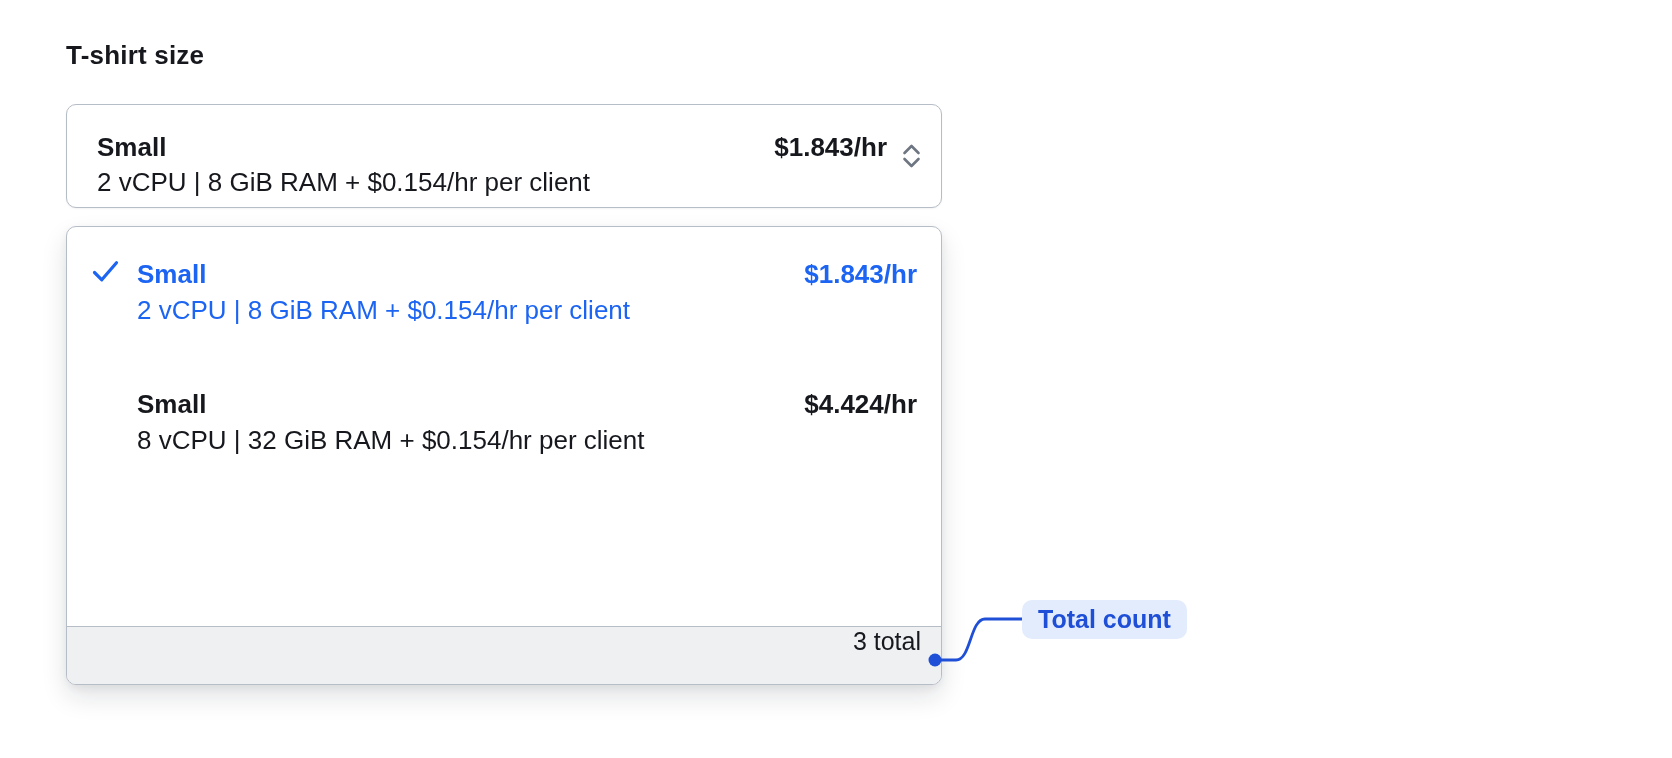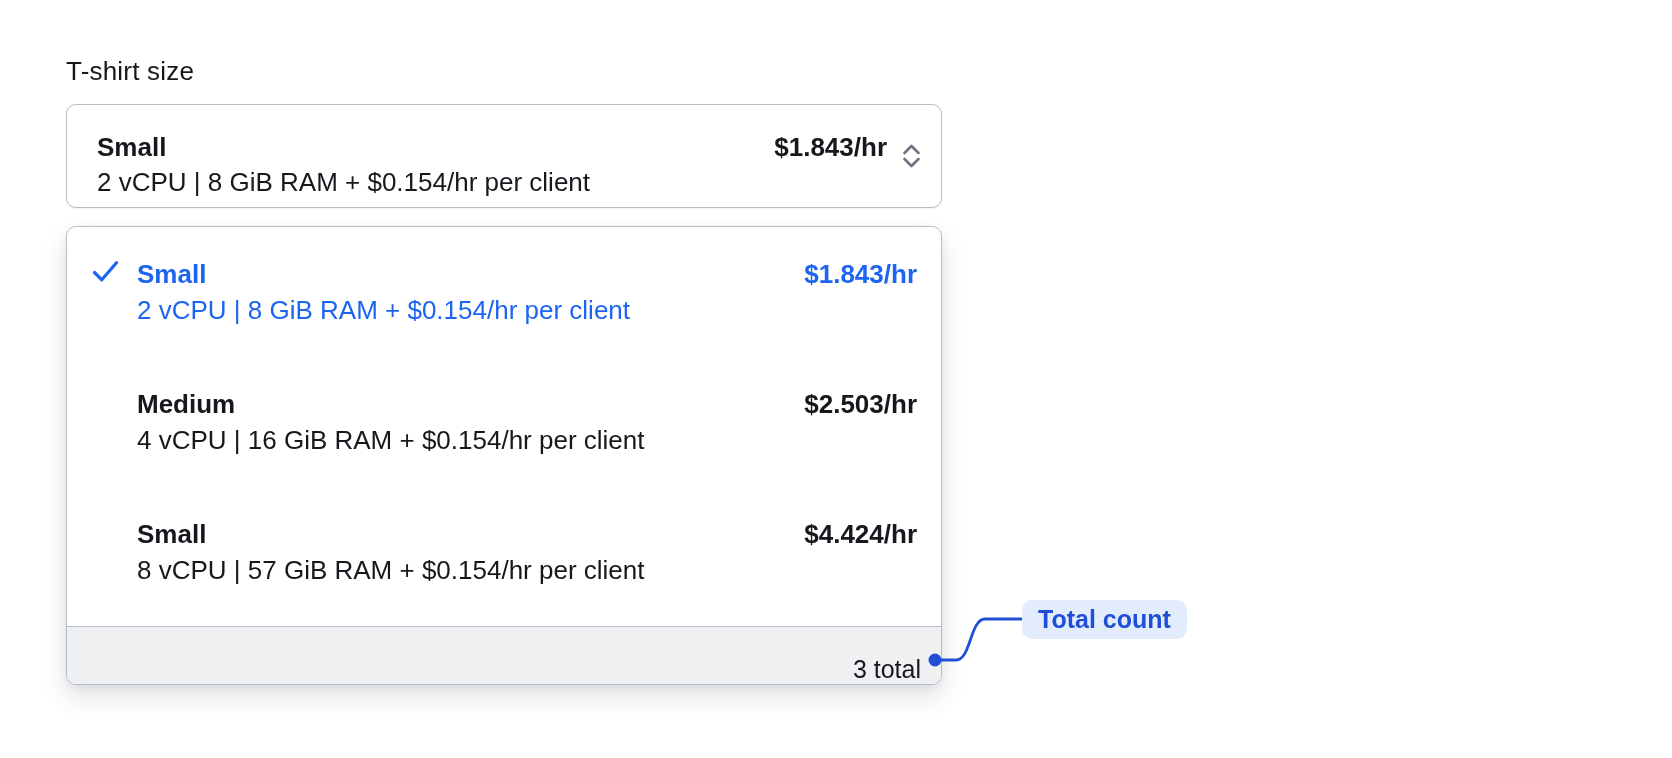--- a/index.html
+++ b/index.html
@@ -10,22 +10,22 @@
     --text:#16181d;
     --icon-gray:#6e7681;
     --footer-bg:#eef0f2;
   }
   *{box-sizing:border-box;margin:0;padding:0;}
   html,body{background:#ffffff;}
   body{font-family:"Liberation Sans","DejaVu Sans",sans-serif;color:var(--text);}
   .stage{position:relative;width:1672px;height:758px;background:#ffffff;overflow:hidden;}
 
   .field-label{
-    position:absolute;left:66px;top:56px;
-    font-size:26px;font-weight:400;letter-spacing:.2px;
+    position:absolute;left:66px;top:40px;
+    font-size:26px;font-weight:700;letter-spacing:.2px;
   }
 
   
   .trigger{
     position:absolute;left:66px;top:104px;width:876px;height:104px;
     background:#fff;border:1.5px solid var(--border);border-radius:10px;
     padding:25px 54px 0 30px;cursor:pointer;
     box-shadow:0 1px 2px rgba(16,24,40,.05);
     display:flex;align-items:flex-start;justify-content:space-between;
   }
@@ -57,21 +57,21 @@
   .option.selected .o-title,
   .option.selected .o-desc,
   .option.selected .o-price{color:var(--accent);}
   .check{
     position:absolute;left:25px;top:33px;color:var(--accent);
   }
 
   .panel-footer{
     height:58px;flex:none;background:var(--footer-bg);
     border-top:1.5px solid var(--border);
-    display:flex;align-items:flex-end;justify-content:flex-end;
+    display:flex;align-items:flex-start;justify-content:flex-end;
     padding-right:20px;font-size:25px;
   }
 
   
   .callout-line{position:absolute;left:925px;top:593px;color:var(--annotation);}
   .annotation-pill{
     position:absolute;left:1022px;top:600px;height:39px;
     background:var(--annotation-bg);color:var(--annotation);
     border-radius:10px;padding:0 16px;
     font-size:25px;font-weight:600;line-height:39px;white-space:nowrap;
@@ -103,34 +103,27 @@
         <svg class="check" width="27" height="23" viewBox="0 0 27 23" fill="none">
           <path d="M2.5 12.5 L9.8 19.8 L24.5 2.8" stroke="currentColor" stroke-width="3.2" stroke-linecap="round" stroke-linejoin="round"></path>
         </svg>
         <div class="option-head">
           <span class="o-title">Small</span>
           <span class="o-price">$1.843/hr</span>
         </div>
         <div class="o-desc">2 vCPU | 8 GiB RAM + $0.154/hr per client</div>
       </div>
 
-      <div class="option">
-        <div class="option-head">
-          <span class="o-title">Medium</span>
-          <span class="o-price">$2.503/hr</span>
-        </div>
-        <div class="o-desc">4 vCPU | 16 GiB RAM + $0.154/hr per client</div>
-      </div>
 
       <div class="option">
         <div class="option-head">
           <span class="o-title">Small</span>
           <span class="o-price">$4.424/hr</span>
         </div>
-        <div class="o-desc">8 vCPU | 57 GiB RAM + $0.154/hr per client</div>
+        <div class="o-desc">8 vCPU | 32 GiB RAM + $0.154/hr per client</div>
       </div>
 
     </div>
 
     <div class="panel-footer">
       <span>3 total</span>
     </div>
   </div>
 
   <svg class="callout-line" width="100" height="80" viewBox="0 0 100 80" fill="none">

